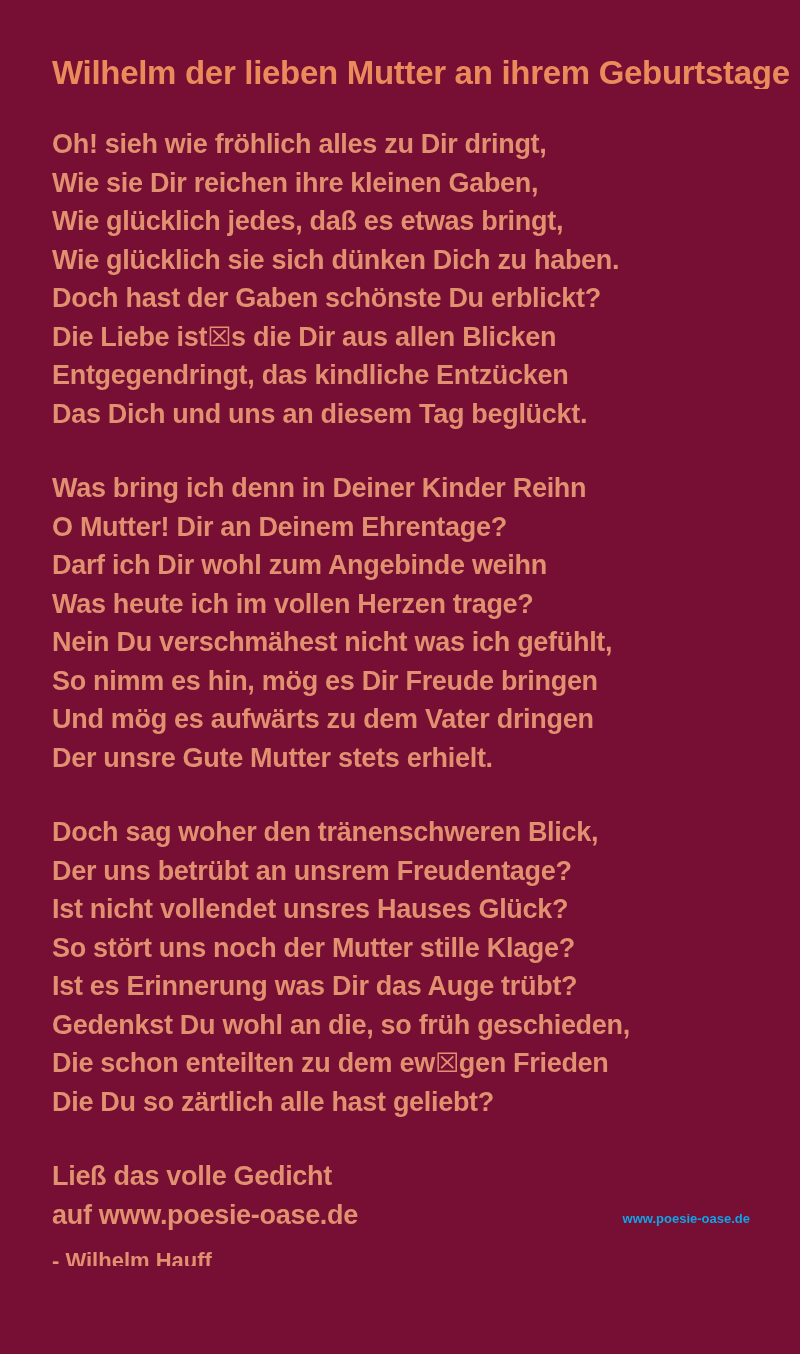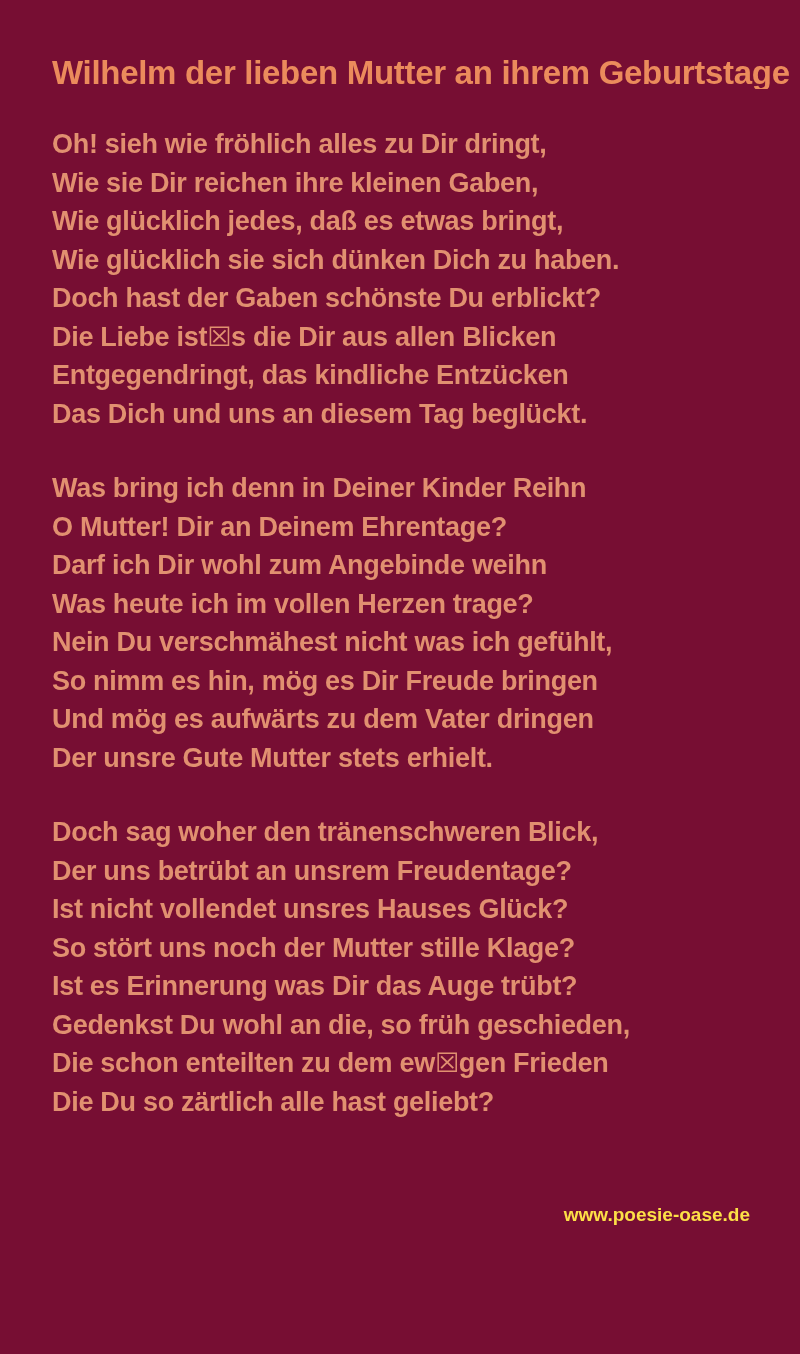--- a/index.html
+++ b/index.html
@@ -52,23 +52,23 @@
     margin: 12px 0 0 0;
     font-size: 22px;
     line-height: 30px;
     font-weight: 600;
     color: #E19070;
   }
   .site-watermark {
     position: absolute;
     right: 50px;
     bottom: 40px;
-    font-size: 19px;
+    font-size: 13px;
     font-weight: 700;
-    color: #fde047;
+    color: #0ea5e9;
   }
 </style>
 </head>
 <body>
 
 <div class="poem-card">
   <h1 class="poem-title">Wilhelm der lieben Mutter an ihrem Geburtstage</h1>
 
   <p class="poem-stanza">Oh! sieh wie fröhlich alles zu Dir dringt,
 Wie sie Dir reichen ihre kleinen Gaben,
@@ -90,16 +90,19 @@
 
   <p class="poem-stanza">Doch sag woher den tränenschweren Blick,
 Der uns betrübt an unsrem Freudentage?
 Ist nicht vollendet unsres Hauses Glück?
 So stört uns noch der Mutter stille Klage?
 Ist es Erinnerung was Dir das Auge trübt?
 Gedenkst Du wohl an die, so früh geschieden,
 Die schon enteilten zu dem ew☒gen Frieden
 Die Du so zärtlich alle hast geliebt?</p>
 
+  <p class="footer-cta">Ließ das volle Gedicht
+auf www.poesie-oase.de</p>
 
+  <p class="author-attribution">- Wilhelm Hauff</p>
 
   <div class="site-watermark">www.poesie-oase.de</div>
 </div>
 
 </body></html>

